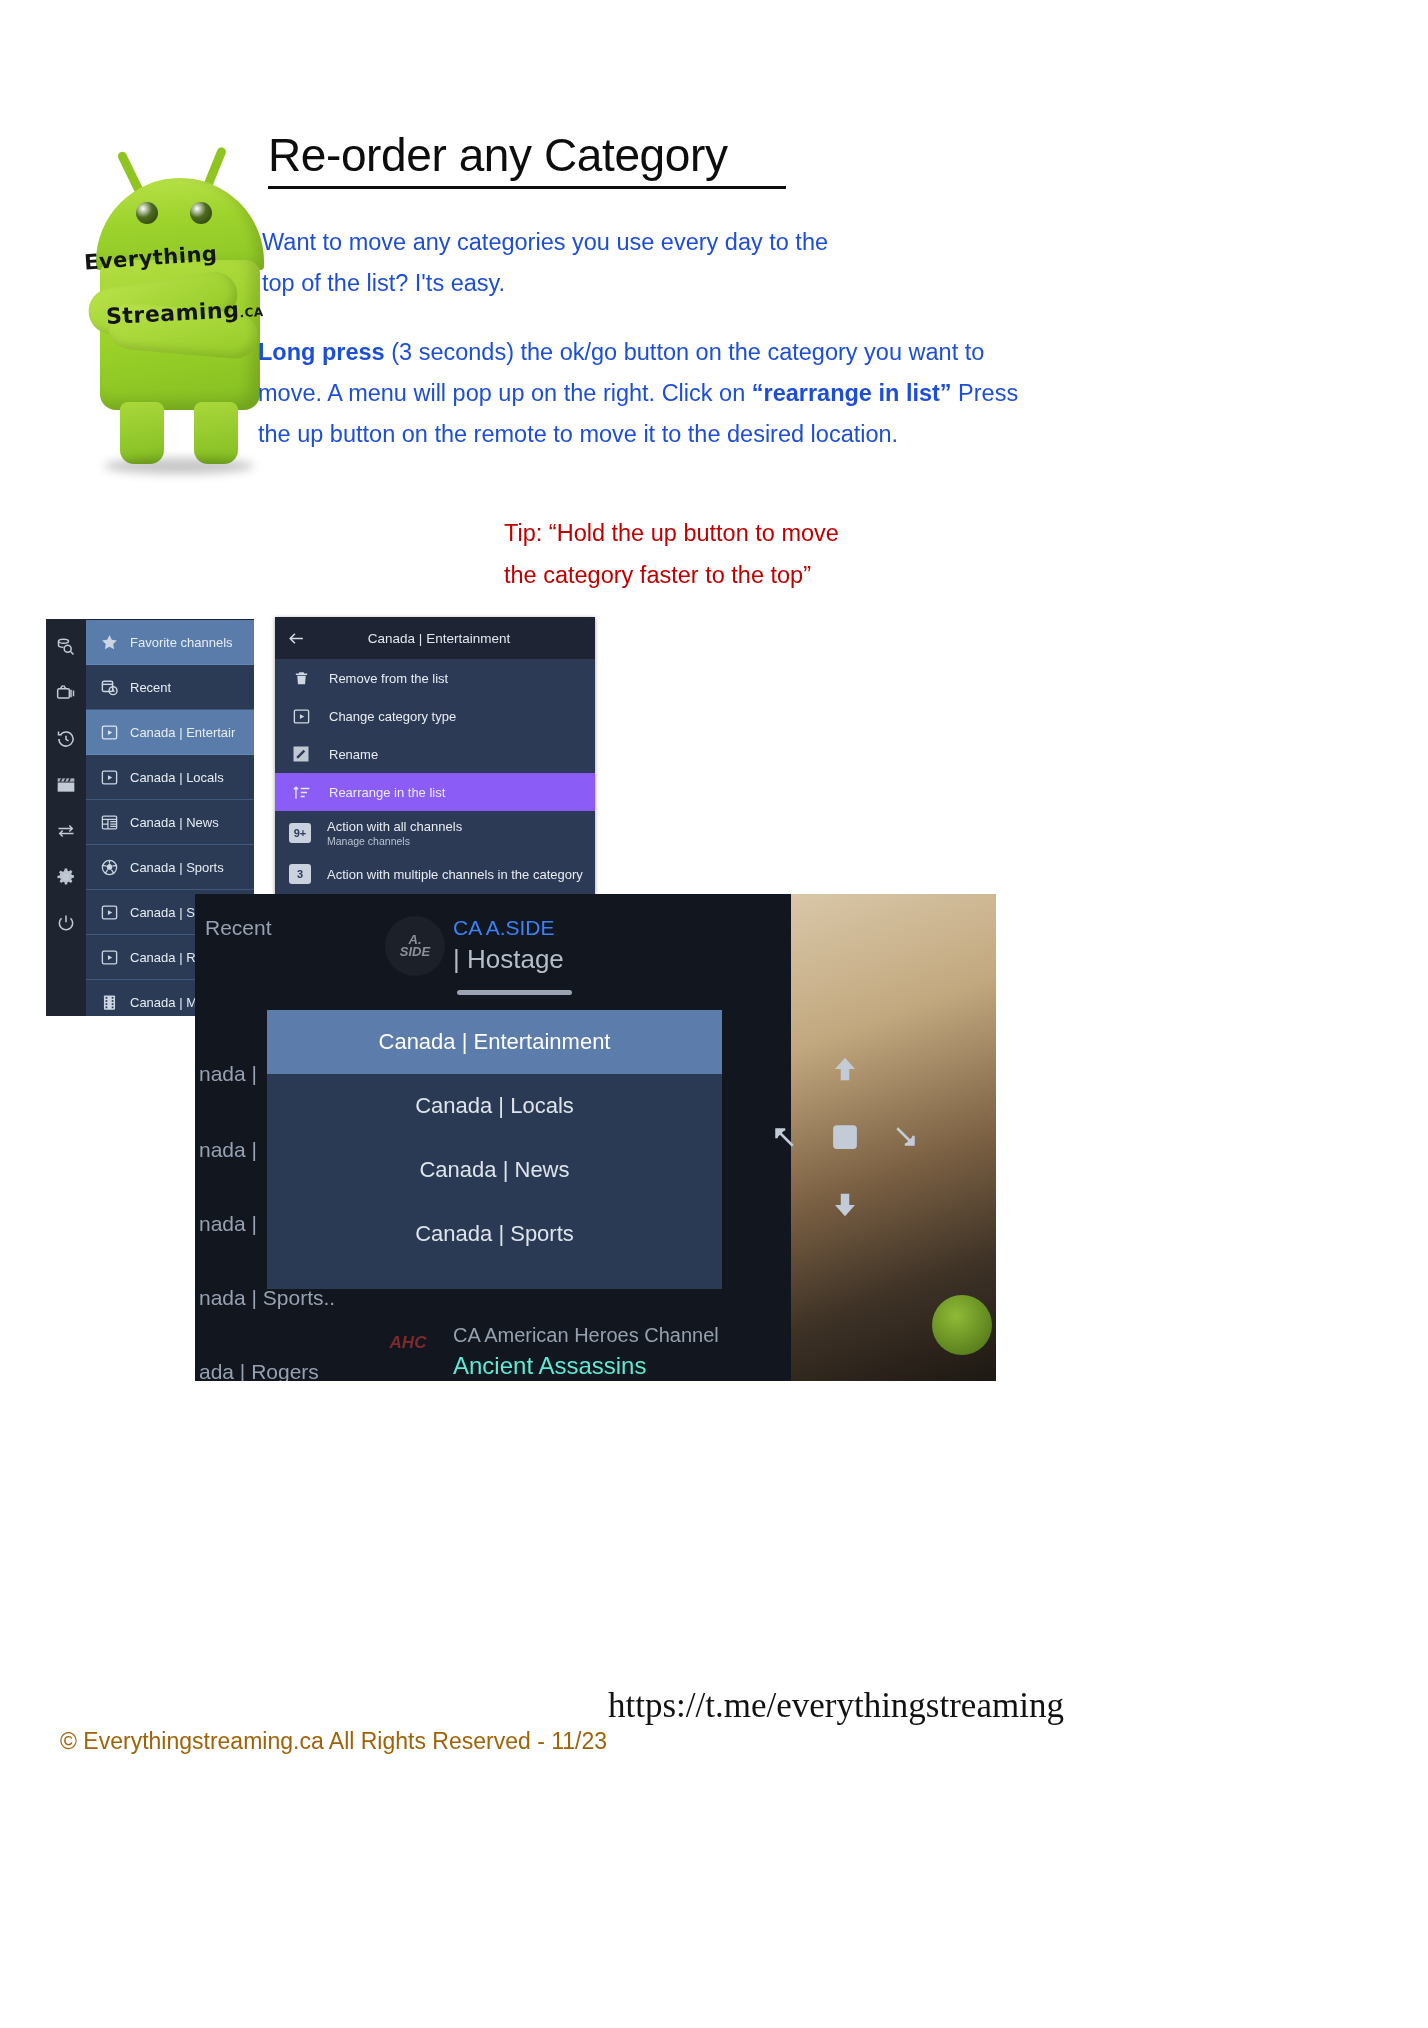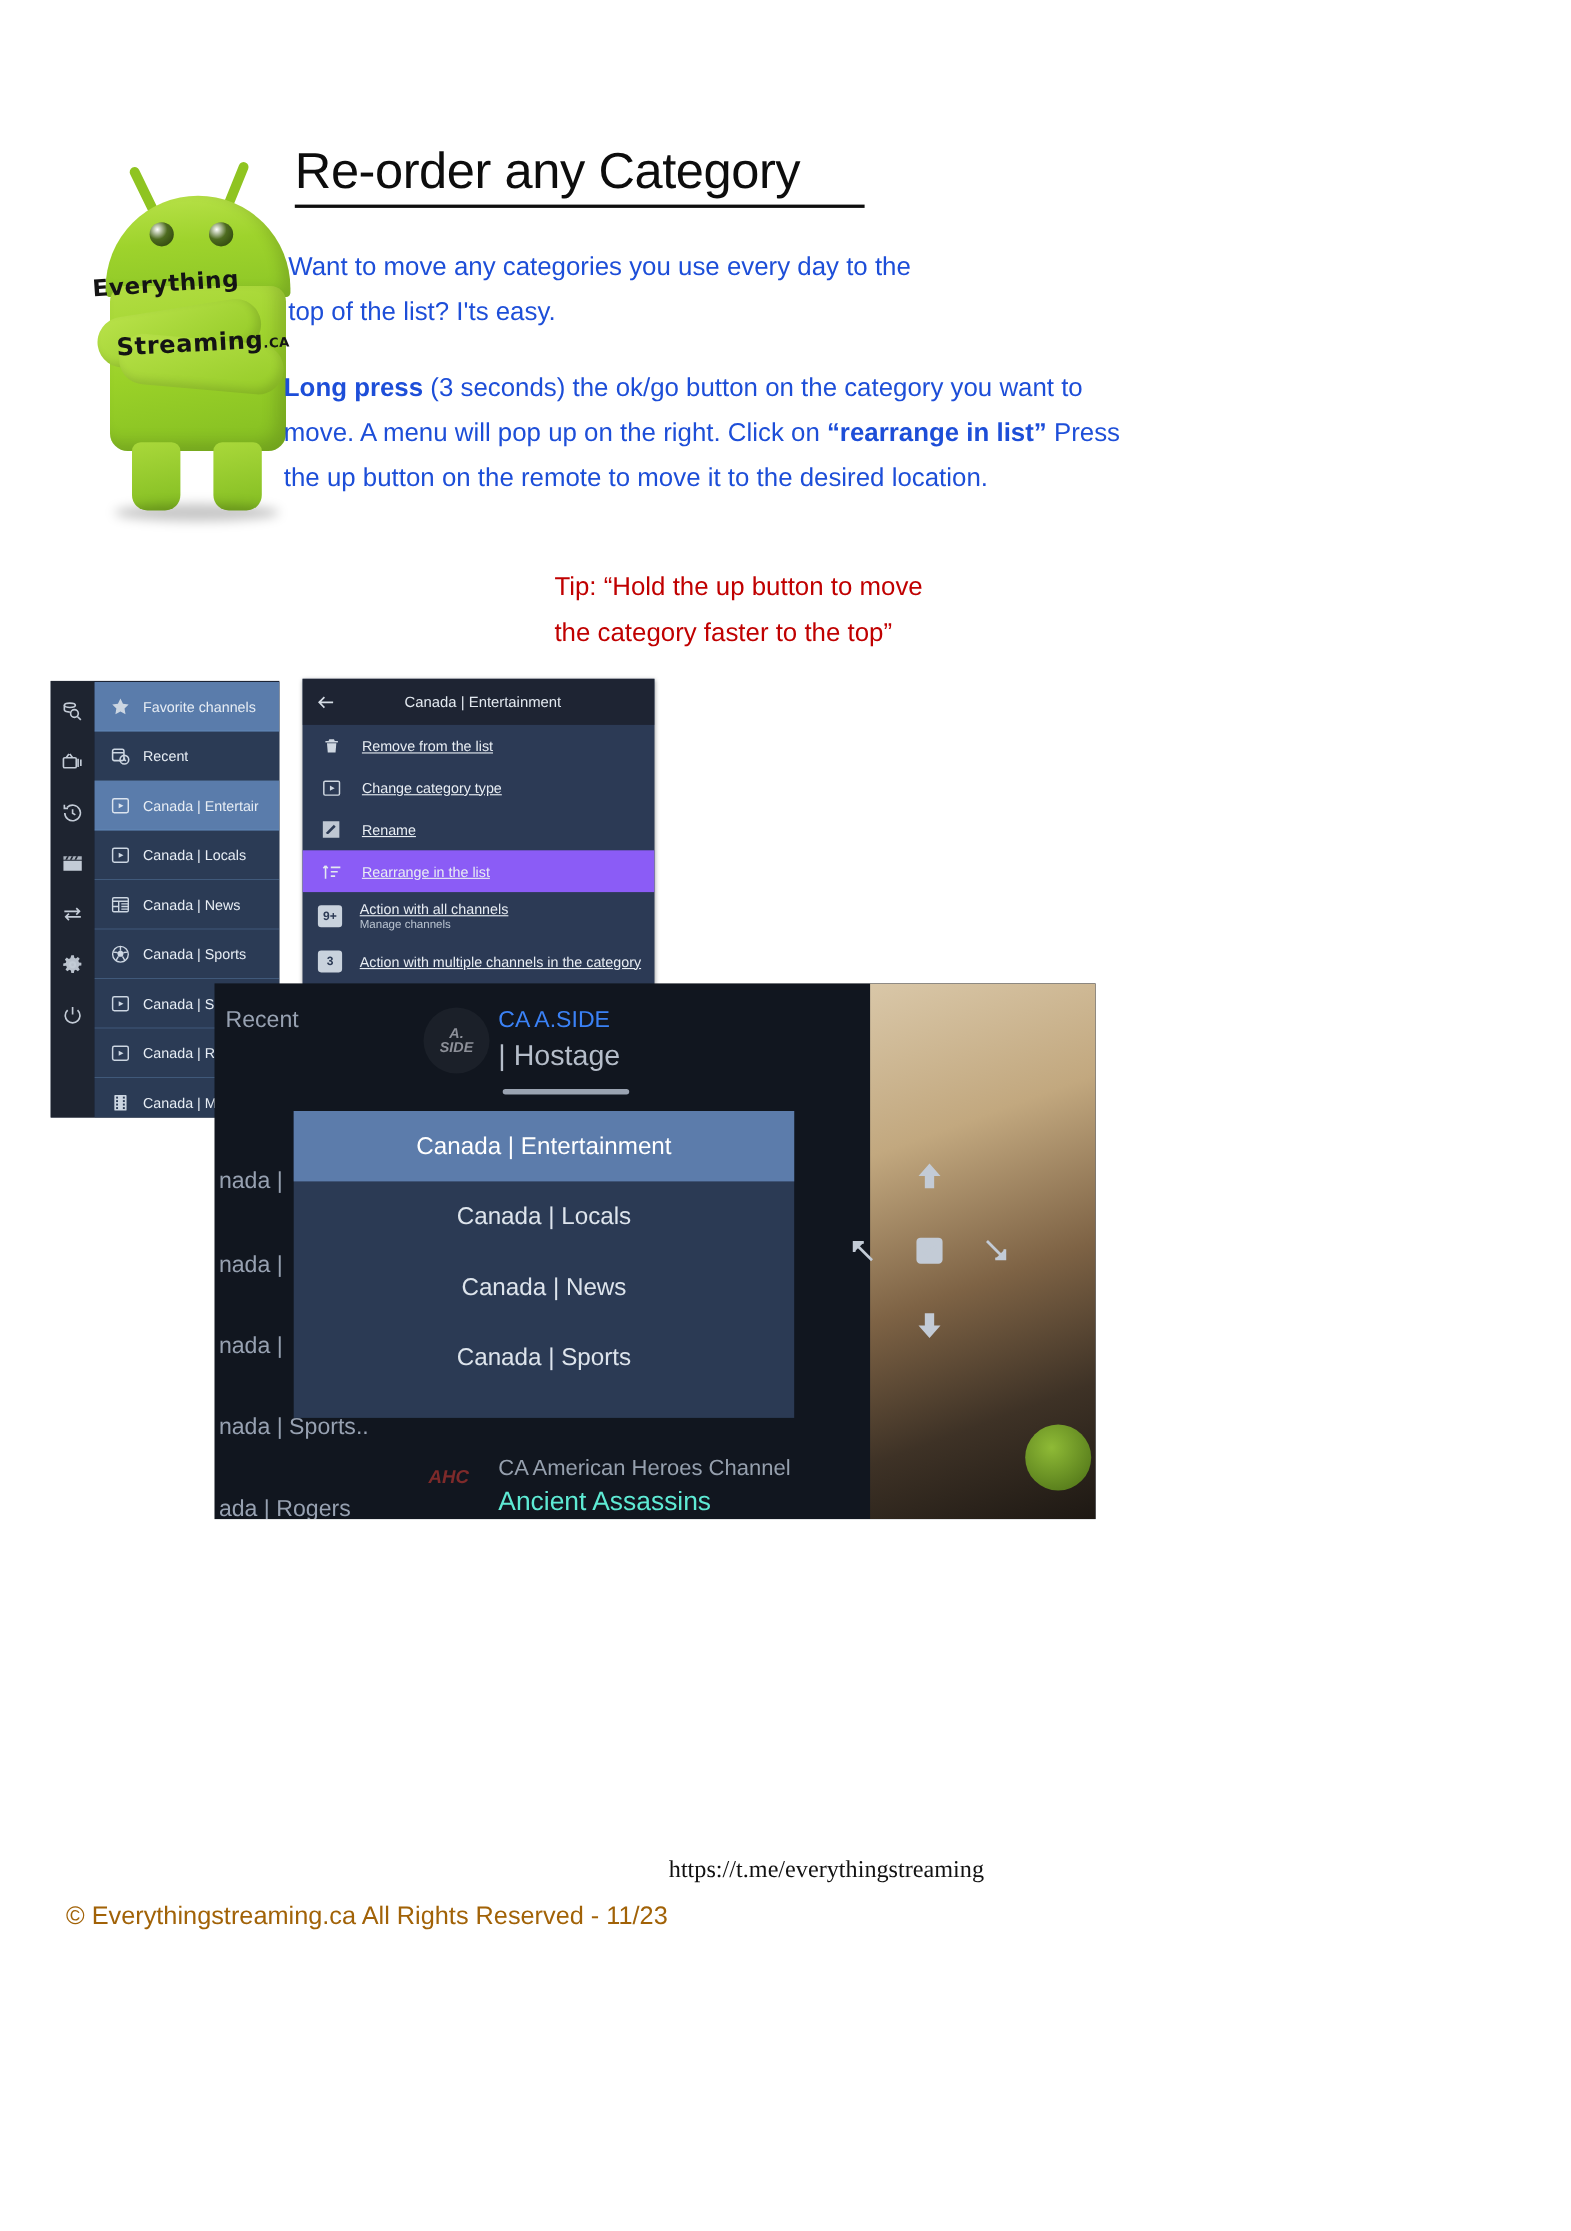--- a/index.html
+++ b/index.html
@@ -73,21 +73,21 @@
   .menu-back{width:42px;color:#d6dde6;font-size:19px;display:flex;align-items:center;justify-content:center;}
   .menu-title{flex:1;text-align:center;color:#e3e9f0;font-size:13.5px;padding-right:34px;}
   .menu-item{height:38px;display:flex;align-items:center;padding-left:14px;}
   .menu-item.tall{height:44px;}
   .menu-item.hl{background:#8b5cf6;}
   .mi-ico{width:24px;height:24px;margin-right:16px;flex:0 0 auto;color:#cfd7e1;
     display:flex;align-items:center;justify-content:center;font-size:13px;}
   .mi-ico.box{background:#c9d2dd;color:#2c3a55;border-radius:3px;font-weight:700;font-size:11px;
     width:22px;height:20px;}
   .mi-tx{display:flex;flex-direction:column;justify-content:center;}
-  .mi-l1{color:#e8edf3;font-size:13px;line-height:15px;text-decoration:underline;}
+  .mi-l1{color:#e8edf3;font-size:13px;line-height:15px;}
   .mi-l2{color:#b9c3d0;font-size:10.5px;line-height:14px;}
 
   
   .shot3{position:absolute;left:195px;top:894px;width:801px;height:487px;
     background:#11161f;overflow:hidden;}
   .bg-poster{position:absolute;right:0;top:0;width:205px;height:100%;
     background:linear-gradient(160deg,#d9c7a8 0%,#c2a87f 28%,#7e6345 55%,#3e3226 78%,#1d1813 100%);}
   .bg-poster:after{content:"";position:absolute;right:4px;bottom:26px;width:60px;height:60px;
     border-radius:50%;background:radial-gradient(circle at 40% 35%,#9fd43a,#4f7a14);opacity:.85;}
   .tv-side{position:absolute;color:#97a1b1;font-size:21px;white-space:nowrap;}
@@ -112,21 +112,21 @@
     width:38px;height:38px;}
   .dp svg{width:30px;height:30px;fill:#c3cbd6;}
   .dp-up{left:71px;top:30px;}
   .dp-dn{left:71px;top:166px;}
   .dp-ul{left:10px;top:98px;}
   .dp-ok{left:71px;top:98px;}
   .dp-dr{left:132px;top:98px;}
 
   
   .foot-left{position:absolute;left:60px;top:1728px;color:#a16207;font-size:23px;}
-  .foot-right{position:absolute;left:608px;top:1686px;color:#121212;font-size:22px;
+  .foot-right{position:absolute;left:608px;top:1686px;color:#121212;font-size:35px;
     font-family:"Liberation Serif", serif;}
 </style>
 </head>
 <body>
 
 <div class="page">
 
   <div class="logo-wrap">
     <div class="android">
       <div class="and-antenna and-antL"></div>

